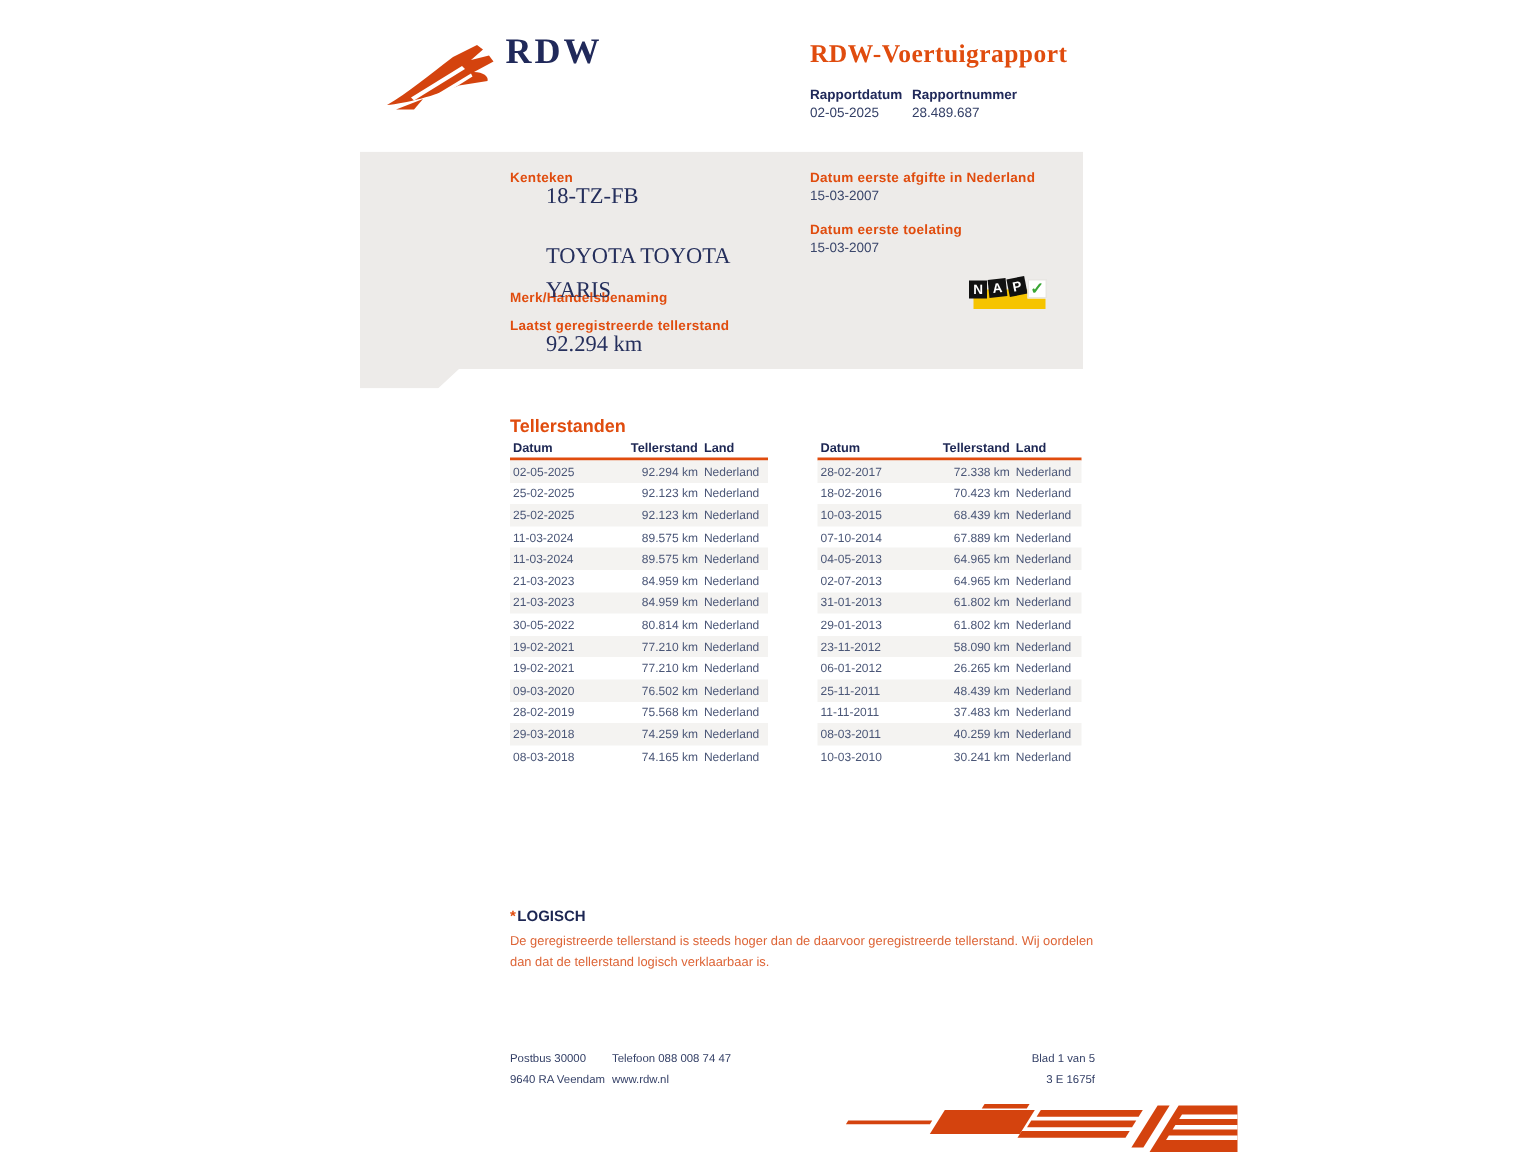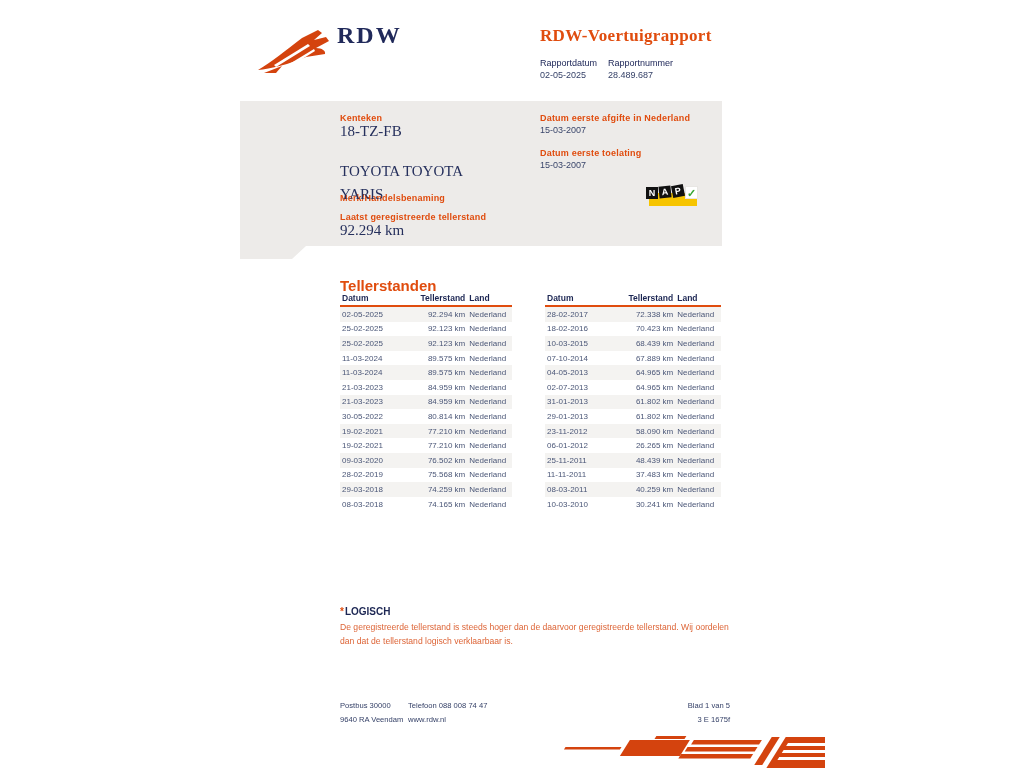--- a/index.html
+++ b/index.html
@@ -5,41 +5,41 @@
   html,body{margin:0;padding:0;background:#ffffff;}
   .page{position:relative;width:1024px;height:768px;background:#ffffff;overflow:hidden;
         font-family:"Liberation Sans",sans-serif;}
   .abs{position:absolute;}
 
   
   .rdw-wordmark{left:337px;top:22px;font-family:"Liberation Serif",serif;
     font-size:24px;letter-spacing:2px;color:#20295a;font-weight:600;}
   .doc-title{left:540px;top:26px;font-family:"Liberation Serif",serif;
     font-size:17px;font-weight:700;color:#e04c0e;letter-spacing:.3px;}
-  .meta-label{font-size:9px;font-weight:400;color:#20295a;}
+  .meta-label{font-size:9px;font-weight:700;color:#20295a;}
   .meta-value{font-size:9px;color:#333f66;}
 
   
   .vbox{left:240px;top:101px;width:482px;height:158px;background:#edebe9;
     clip-path:polygon(0 0,100% 0,100% 145px,66px 145px,52px 158px,0 158px);}
   .lbl{font-size:9px;font-weight:700;color:#e04c0e;letter-spacing:.2px;}
-  .serif-val{font-family:"Liberation Serif",serif;color:#252f5c;}
+  .serif-val{font-family:"Liberation Serif",serif;color:#252f5c;margin-left:24px;}
   .small-val{font-size:9px;color:#3a466b;}
   .oordeel{font-size:15px;font-weight:700;color:#1c2653;line-height:22px;letter-spacing:.3px;}
 
   
   .nap{width:54px;height:26px;}
   .nap .yellow{position:absolute;left:3px;top:9px;width:48px;height:13px;background:#f6c400;}
   .nap .tile{position:absolute;width:12px;height:12px;background:#111111;color:#ffffff;
     font-size:9px;font-weight:700;text-align:center;line-height:12px;}
   .nap .check{position:absolute;width:13px;height:13px;background:#ffffff;color:#3aa635;
     font-size:11px;font-weight:700;text-align:center;line-height:13px;border:1px solid #e8e6e3;box-sizing:border-box;}
 
   
-  .tsec-head{left:340px;top:277px;font-size:15px;font-weight:700;color:#e04c0e;}
+  .tsec-head{left:340px;top:277px;font-size:12px;font-weight:700;color:#e04c0e;}
   .tbl{top:290px;width:176px;font-size:8px;color:#4a5677;}
   .tbl-left{left:340px;width:172px;}
   .tbl-right{left:545px;width:176px;}
   .thead{display:flex;height:13px;align-items:flex-end;border-bottom:2px solid #e04c0e;
     font-size:8.5px;font-weight:700;color:#1c2653;padding-bottom:2px;}
   .trow{display:flex;height:14.6px;align-items:center;}
   .trow:nth-child(odd){background:#f4f3f1;}
   .tcell,.hcell{padding:0 2px;box-sizing:border-box;}
   .c0,.h0{width:38%;text-align:left;}
   .c1,.h1{width:36%;text-align:right;}

